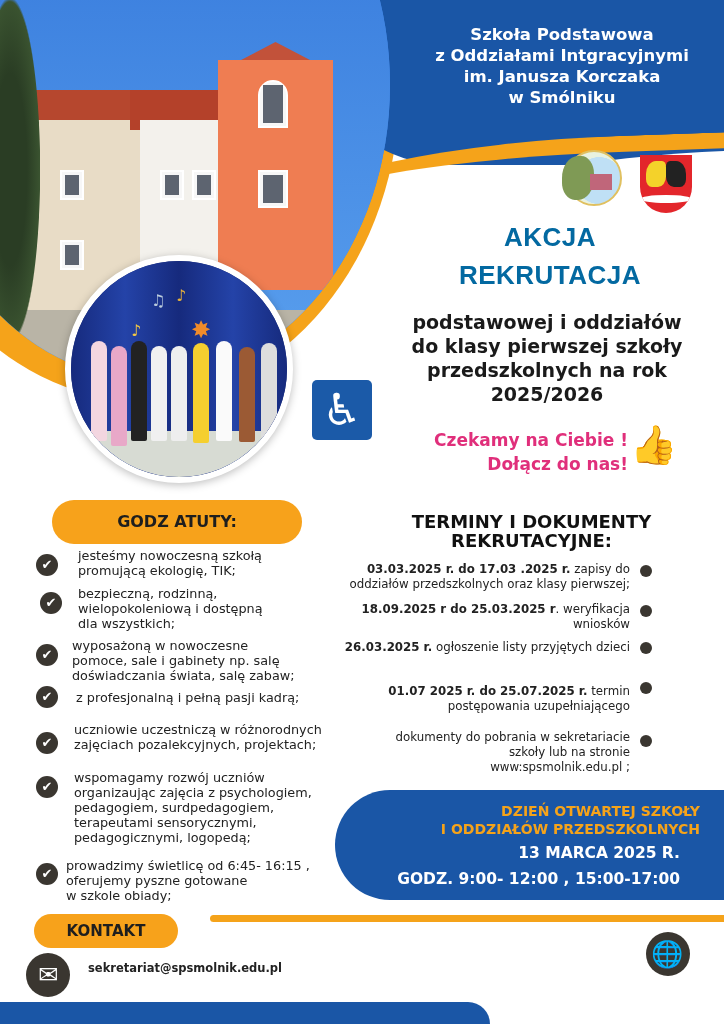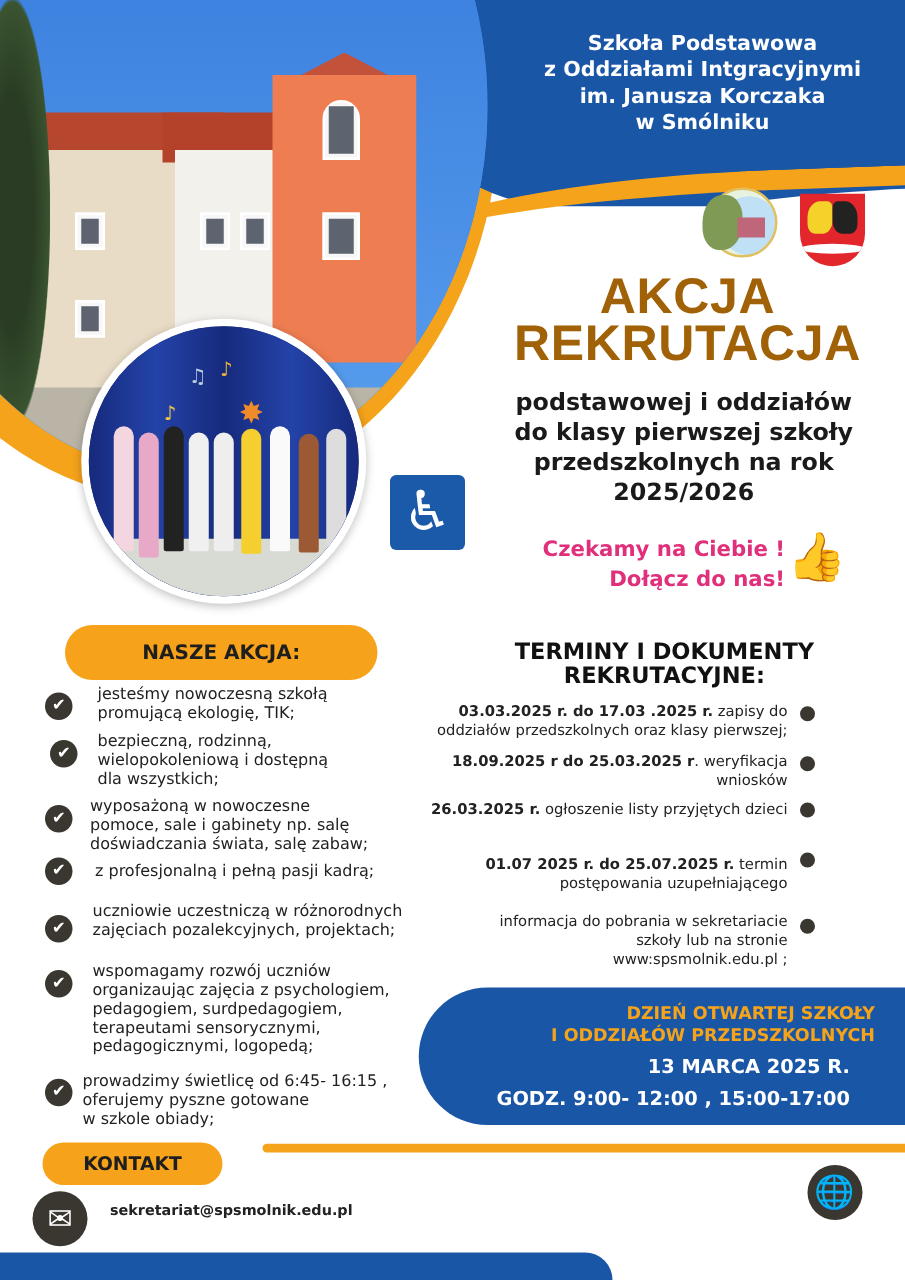--- a/index.html
+++ b/index.html
@@ -68,21 +68,21 @@
   .coat-of-arms {
     position: absolute; left: 640px; top: 155px; width: 52px; height: 58px;
     background: #e3262b; border-radius: 0 0 26px 26px; overflow: hidden;
   }
   .coat-of-arms .head-l { position: absolute; left: 6px; top: 6px; width: 20px; height: 26px; background: #f4d22a; border-radius: 50% 20% 40% 30%; }
   .coat-of-arms .head-r { position: absolute; left: 26px; top: 6px; width: 20px; height: 26px; background: #222; border-radius: 20% 50% 30% 40%; }
   .coat-of-arms .wave { position: absolute; left: 0; right: 0; top: 40px; height: 8px; background: #fff; border-radius: 50%; }
 
   .title-main {
     position: absolute; left: 400px; top: 218px; width: 300px; text-align: center;
-    font-family: "Liberation Sans", sans-serif; font-weight: bold; font-size: 40px; line-height: 38px; color: #a16207;
+    font-family: "Liberation Sans", sans-serif; font-weight: bold; font-size: 26px; line-height: 38px; color: #0369a1;
     letter-spacing: 0.5px;
   }
   .subtitle {
     position: absolute; left: 380px; top: 310px; width: 334px; text-align: center;
     font-weight: bold; font-size: 19px; line-height: 24px; color: #1a1a1a;
   }
   .accessibility-sign {
     position: absolute; left: 312px; top: 380px; width: 60px; height: 60px; border-radius: 5px;
     background: #1b5aa8; color: #fff; font-size: 44px; line-height: 60px; text-align: center;
   }
@@ -223,21 +223,21 @@
 </div>
 
 <div class="accessibility-sign">♿</div>
 
 <div class="join-text">
   <div>Czekamy na Ciebie !</div>
   <div>Dołącz do nas!</div>
 </div>
 <div class="thumbs-emoji">👍</div>
 
-<div class="atuty-pill">NASZE AKCJA:</div>
+<div class="atuty-pill">GODZ ATUTY:</div>
 
 <div class="atuty-list">
   <div class="atuty-item" style="top:0px;">
     <span class="check-icon" style="top:6px;">✔</span>
     <span class="atuty-text" style="left:42px;top:0;">jesteśmy nowoczesną szkołą
 promującą ekologię, TIK;</span>
   </div>
   <div class="atuty-item" style="top:38px;">
     <span class="check-icon" style="top:6px;left:4px;">✔</span>
     <span class="atuty-text" style="left:42px;top:0;">bezpieczną, rodzinną,
@@ -288,21 +288,21 @@
 wniosków</span></div>
 <div class="dot-icon" style="top:605px;"></div>
 
 <div class="terminy-item" style="top:640px;"><b>26.03.2025 r.</b><span> ogłoszenie  listy  przyjętych dzieci</span></div>
 <div class="dot-icon" style="top:642px;"></div>
 
 <div class="terminy-item" style="top:684px;"><b>01.07 2025 r. do 25.07.2025 r.</b><span> termin
 postępowania uzupełniającego</span></div>
 <div class="dot-icon" style="top:682px;"></div>
 
-<div class="terminy-item" style="top:730px;"><span>informacja do pobrania w sekretariacie
+<div class="terminy-item" style="top:730px;"><span>dokumenty do pobrania w sekretariacie
 szkoły lub na stronie
 www:spsmolnik.edu.pl ;</span></div>
 <div class="dot-icon" style="top:735px;"></div>
 
 <div class="openday">
   <div class="openday-title">
     <div>DZIEŃ OTWARTEJ SZKOŁY</div>
     <div>I ODDZIAŁÓW PRZEDSZKOLNYCH</div>
   </div>
   <div class="openday-date">13 MARCA 2025 R.</div>

